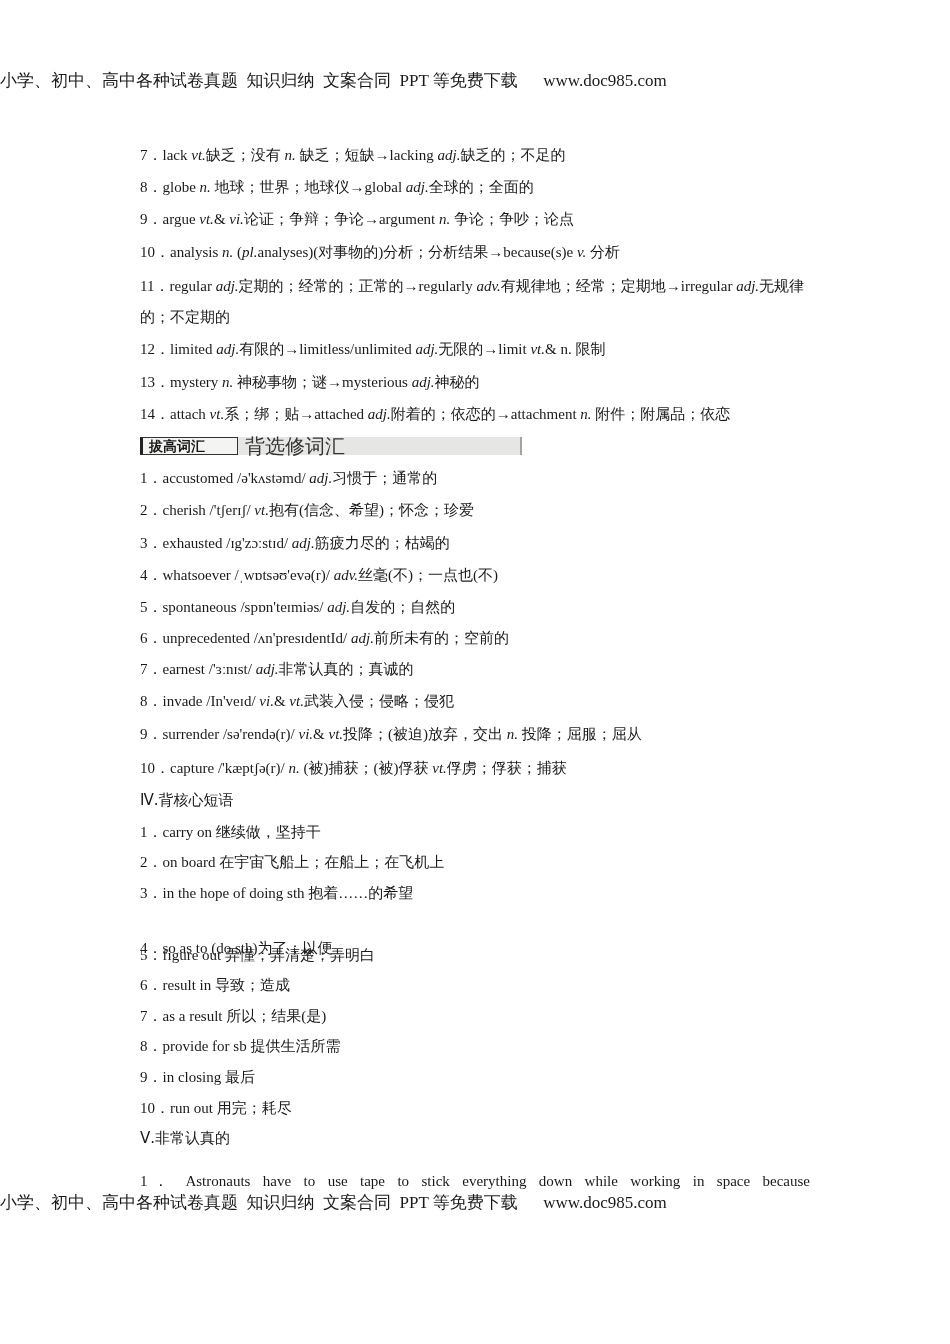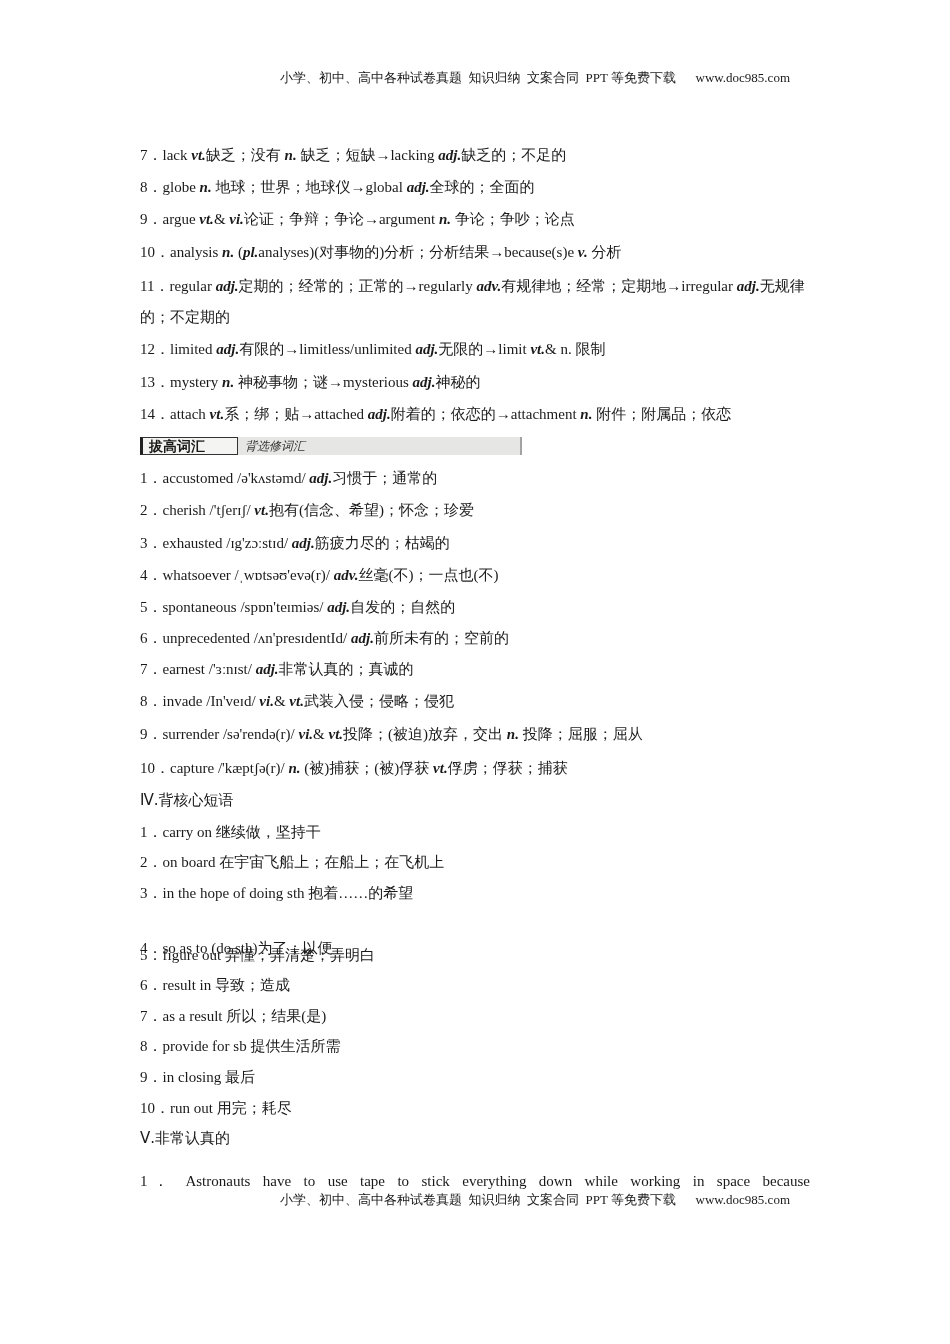--- a/index.html
+++ b/index.html
@@ -1,34 +1,34 @@
 <!DOCTYPE html>
 <html><head>
 <meta charset="utf-8">
 <style>
   html, body { margin: 0; padding: 0; background: #ffffff; }
   body { width: 950px; height: 1344px; position: relative; overflow: hidden;
          font-family: "Liberation Serif", "DejaVu Serif", serif; color: #1a1a1a; }
-  .header, .footer { position: absolute; left: 0; width: 790px; text-align: right;
-         font-size: 13px; white-space: pre; }
+  .header, .footer { position: absolute; left: 0; width: 790px; text-align: left;
+         font-size: 17px; white-space: pre; }
   .header { top: 69px; }
   .footer { top: 1191px; }
   .content { position: absolute; left: 140px; top: 0; width: 670px; }
   .line { position: absolute; left: 0; font-size: 15px; white-space: nowrap; line-height: 20px; }
-  .line i { font-style: italic; font-weight: bold; }
+  .line i { font-style: italic; }
   .wrap { white-space: normal; width: 670px; line-height: 31px; }
   .section-title { position: absolute; left: 0; font-size: 15px; font-family: "DejaVu Sans", sans-serif; white-space: nowrap; }
   .banner { position: absolute; left: 0; top: 437px; width: 380px; height: 18px;
             background: #e6e6e4; border-right: 2px solid #a3a3a3; }
   .banner-box { position: absolute; left: 0; top: 0; height: 16px; width: 88px;
                 border: 1px solid #333; border-left: 3px solid #222; background: #f4f4f2;
                 font-family: "DejaVu Sans", sans-serif; font-weight: bold; font-size: 14px;
                 line-height: 16px; padding-left: 6px; box-sizing: content-box; }
   .banner-sub { position: absolute; left: 105px; top: 0; font-family: "DejaVu Sans", sans-serif;
-                font-size: 12px; line-height: 18px; color: #333; font-style: italic; }
+                font-size: 20px; line-height: 18px; color: #333; }
   .justify { text-align: justify; text-align-last: justify; white-space: normal; width: 670px; word-spacing: 3px; margin-top: 11px; }
 </style>
 </head>
 <body>
 
 <div class="header">小学、初中、高中各种试卷真题  知识归纳  文案合同  PPT 等免费下载      www.doc985.com</div>
 
 <div class="content">
 
   <div class="line" style="top:145px"><span>7．</span><span>lack </span><i>vt.</i><span>缺乏；没有  </span><i>n.</i><span> 缺乏；短缺→lacking </span><i>adj.</i><span>缺乏的；不足的</span></div>

